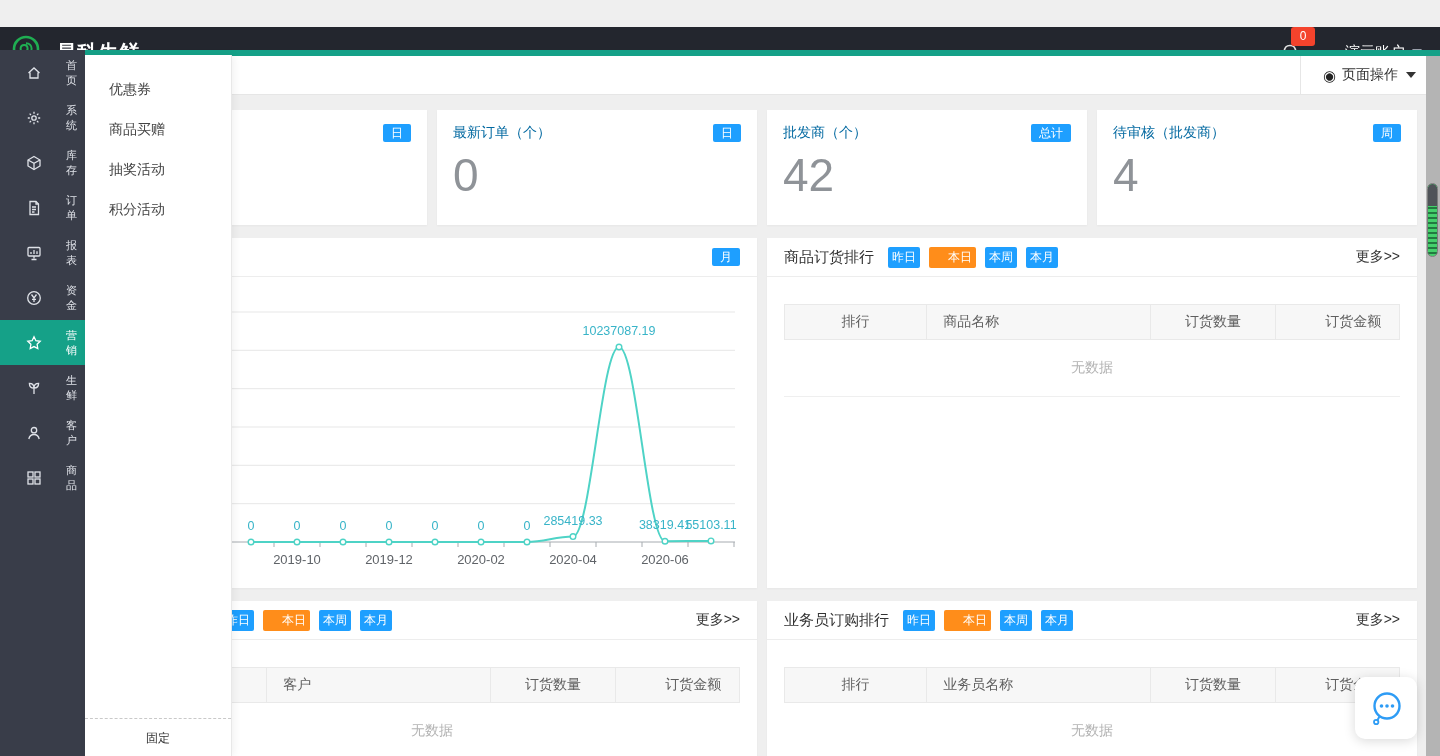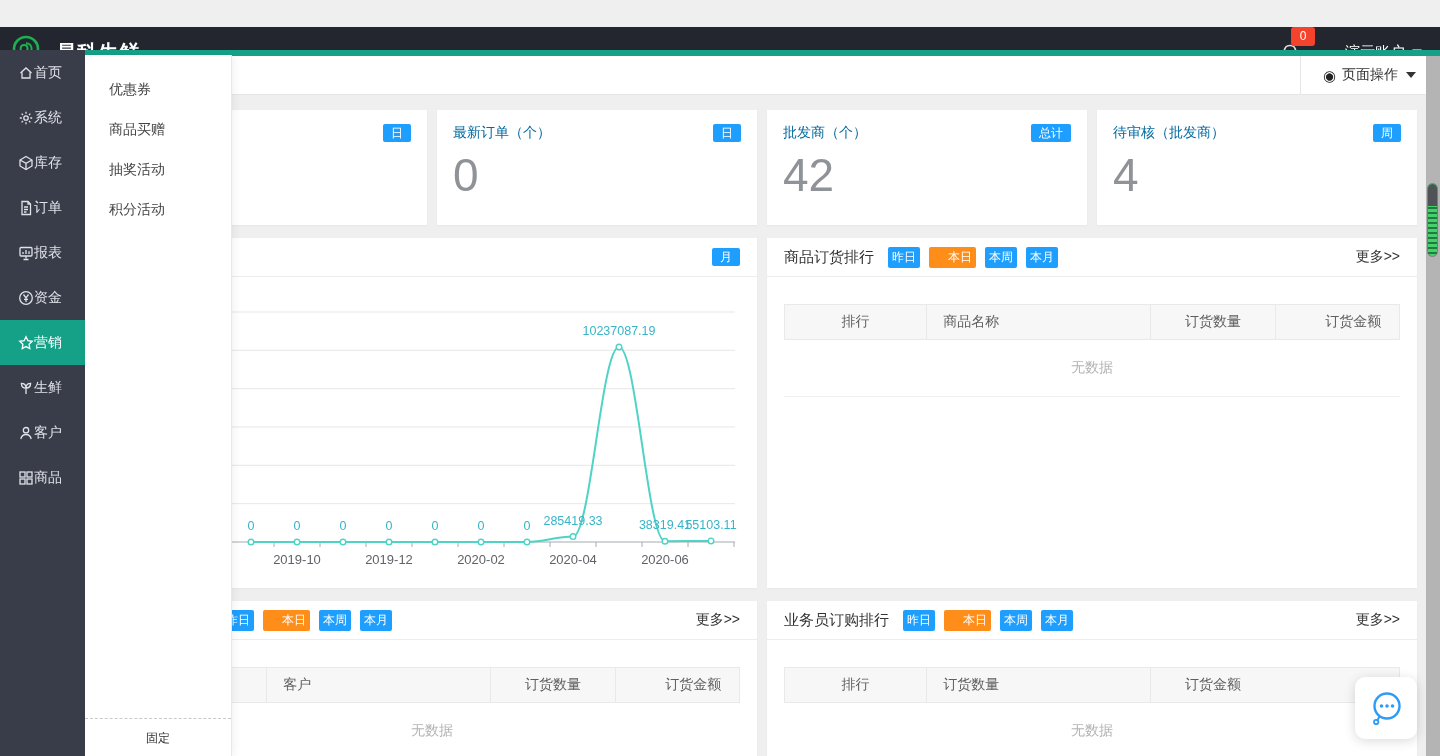--- a/index.html
+++ b/index.html
@@ -12,21 +12,21 @@
   .logo-sub{font-size:7px;color:#1fae52;line-height:7px;margin-top:1px;white-space:nowrap;transform:scale(.9);}
   .brand{color:#fff;font-size:20px;font-weight:bold;letter-spacing:1px;margin-left:4px;}
   .topbar-right{position:absolute;right:18px;top:0;height:50px;display:flex;align-items:center;gap:38px;}
   .bell-wrap{position:relative;width:34px;height:34px;display:flex;align-items:center;justify-content:center;cursor:pointer;}
   .notif-badge{position:absolute;top:-8px;left:18px;min-width:24px;height:19px;line-height:19px;background:var(--notification_red,#f4432c);color:#fff;font-size:12px;text-align:center;border-radius:3px;padding:0 4px;}
   .account{display:flex;align-items:center;gap:7px;color:#fff;font-size:15px;cursor:pointer;}
   .caret{display:inline-block;width:0;height:0;border-left:5px solid transparent;border-right:5px solid transparent;border-top:6px solid #9aa0ab;}
 
   
   #sidebar{position:absolute;left:0;top:50px;width:85px;height:706px;background:#393d49;}
-  .side-item{height:45px;display:flex;align-items:center;padding-left:18px;gap:0;color:#dfe2e8;font-size:14px;cursor:pointer;}
+  .side-item{height:45px;display:flex;align-items:center;padding-left:26px;gap:24px;color:#dfe2e8;font-size:11px;cursor:pointer;}
   .side-item.active{background:var(--accent_teal,#15a188);color:#fff;}
   .side-item svg{flex:0 0 auto;}
 
   
   #flyout{position:absolute;left:85px;top:55px;width:147px;height:701px;background:#fff;border-right:1px solid #e8e8e8;box-shadow:2px 0 8px rgba(0,0,0,.06);z-index:40;padding-top:14px;}
   .flyout-item{height:40px;line-height:40px;padding-left:24px;font-size:14px;color:#444;cursor:pointer;}
   .flyout-pin{position:absolute;left:0;right:0;bottom:0;height:38px;line-height:38px;text-align:center;border-top:1px dashed #c9c9c9;color:#333;font-size:12px;cursor:pointer;background:#fff;}
 
   
   #teal-strip{position:absolute;left:85px;top:50px;width:1355px;height:6px;background:var(--accent_teal,#15a188);}
@@ -333,20 +333,21 @@
           <span class="tbadge active">本日</span>
           <span class="tbadge">本周</span>
           <span class="tbadge">本月</span>
         </span>
       <span class="ch-spacer"></span>
       <span class="more-link">更多&gt;&gt;</span>
     </div>
     <div class="rank-table">
       <div class="rt-head">
           <div class="rt-cell">排行</div>
+          <div class="rt-cell">业务员名称</div>
           <div class="rt-cell">订货数量</div>
           <div class="rt-cell">订货金额</div>
         </div>
       <div class="rt-body">
           <span class="nodata">无数据</span>
         </div>
     </div>
   </div>
 
   <div id="flyout">

